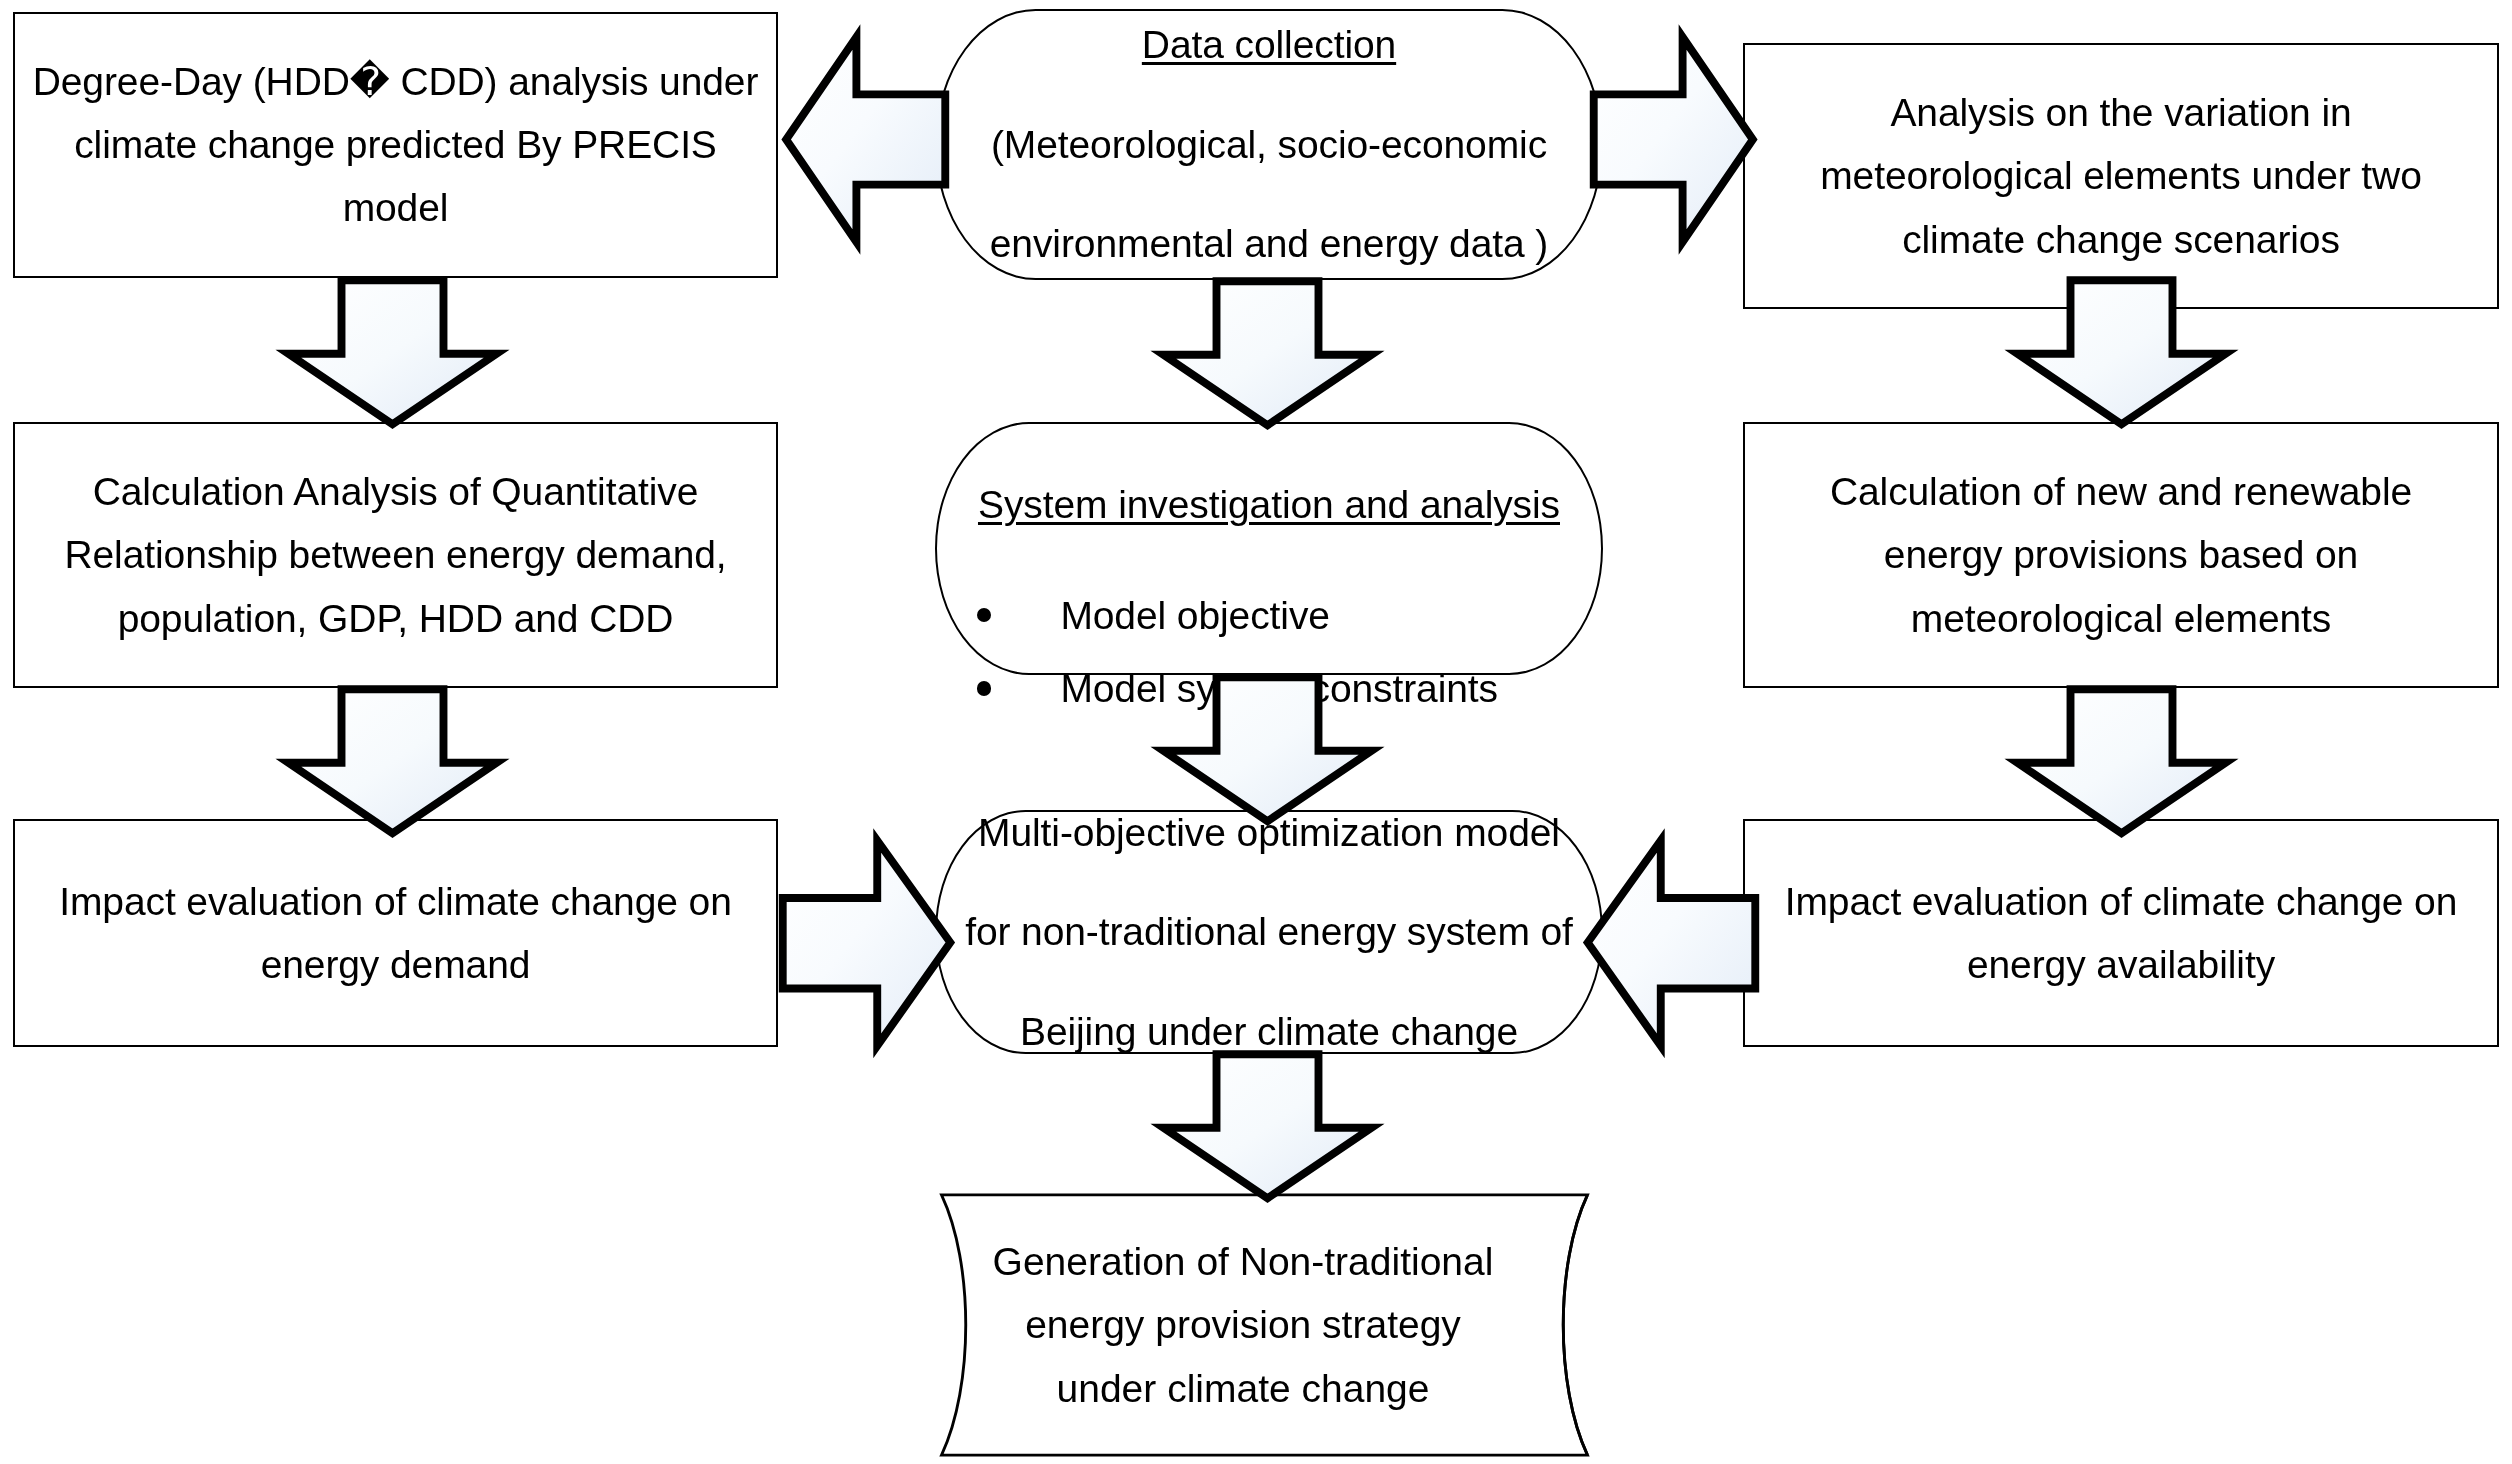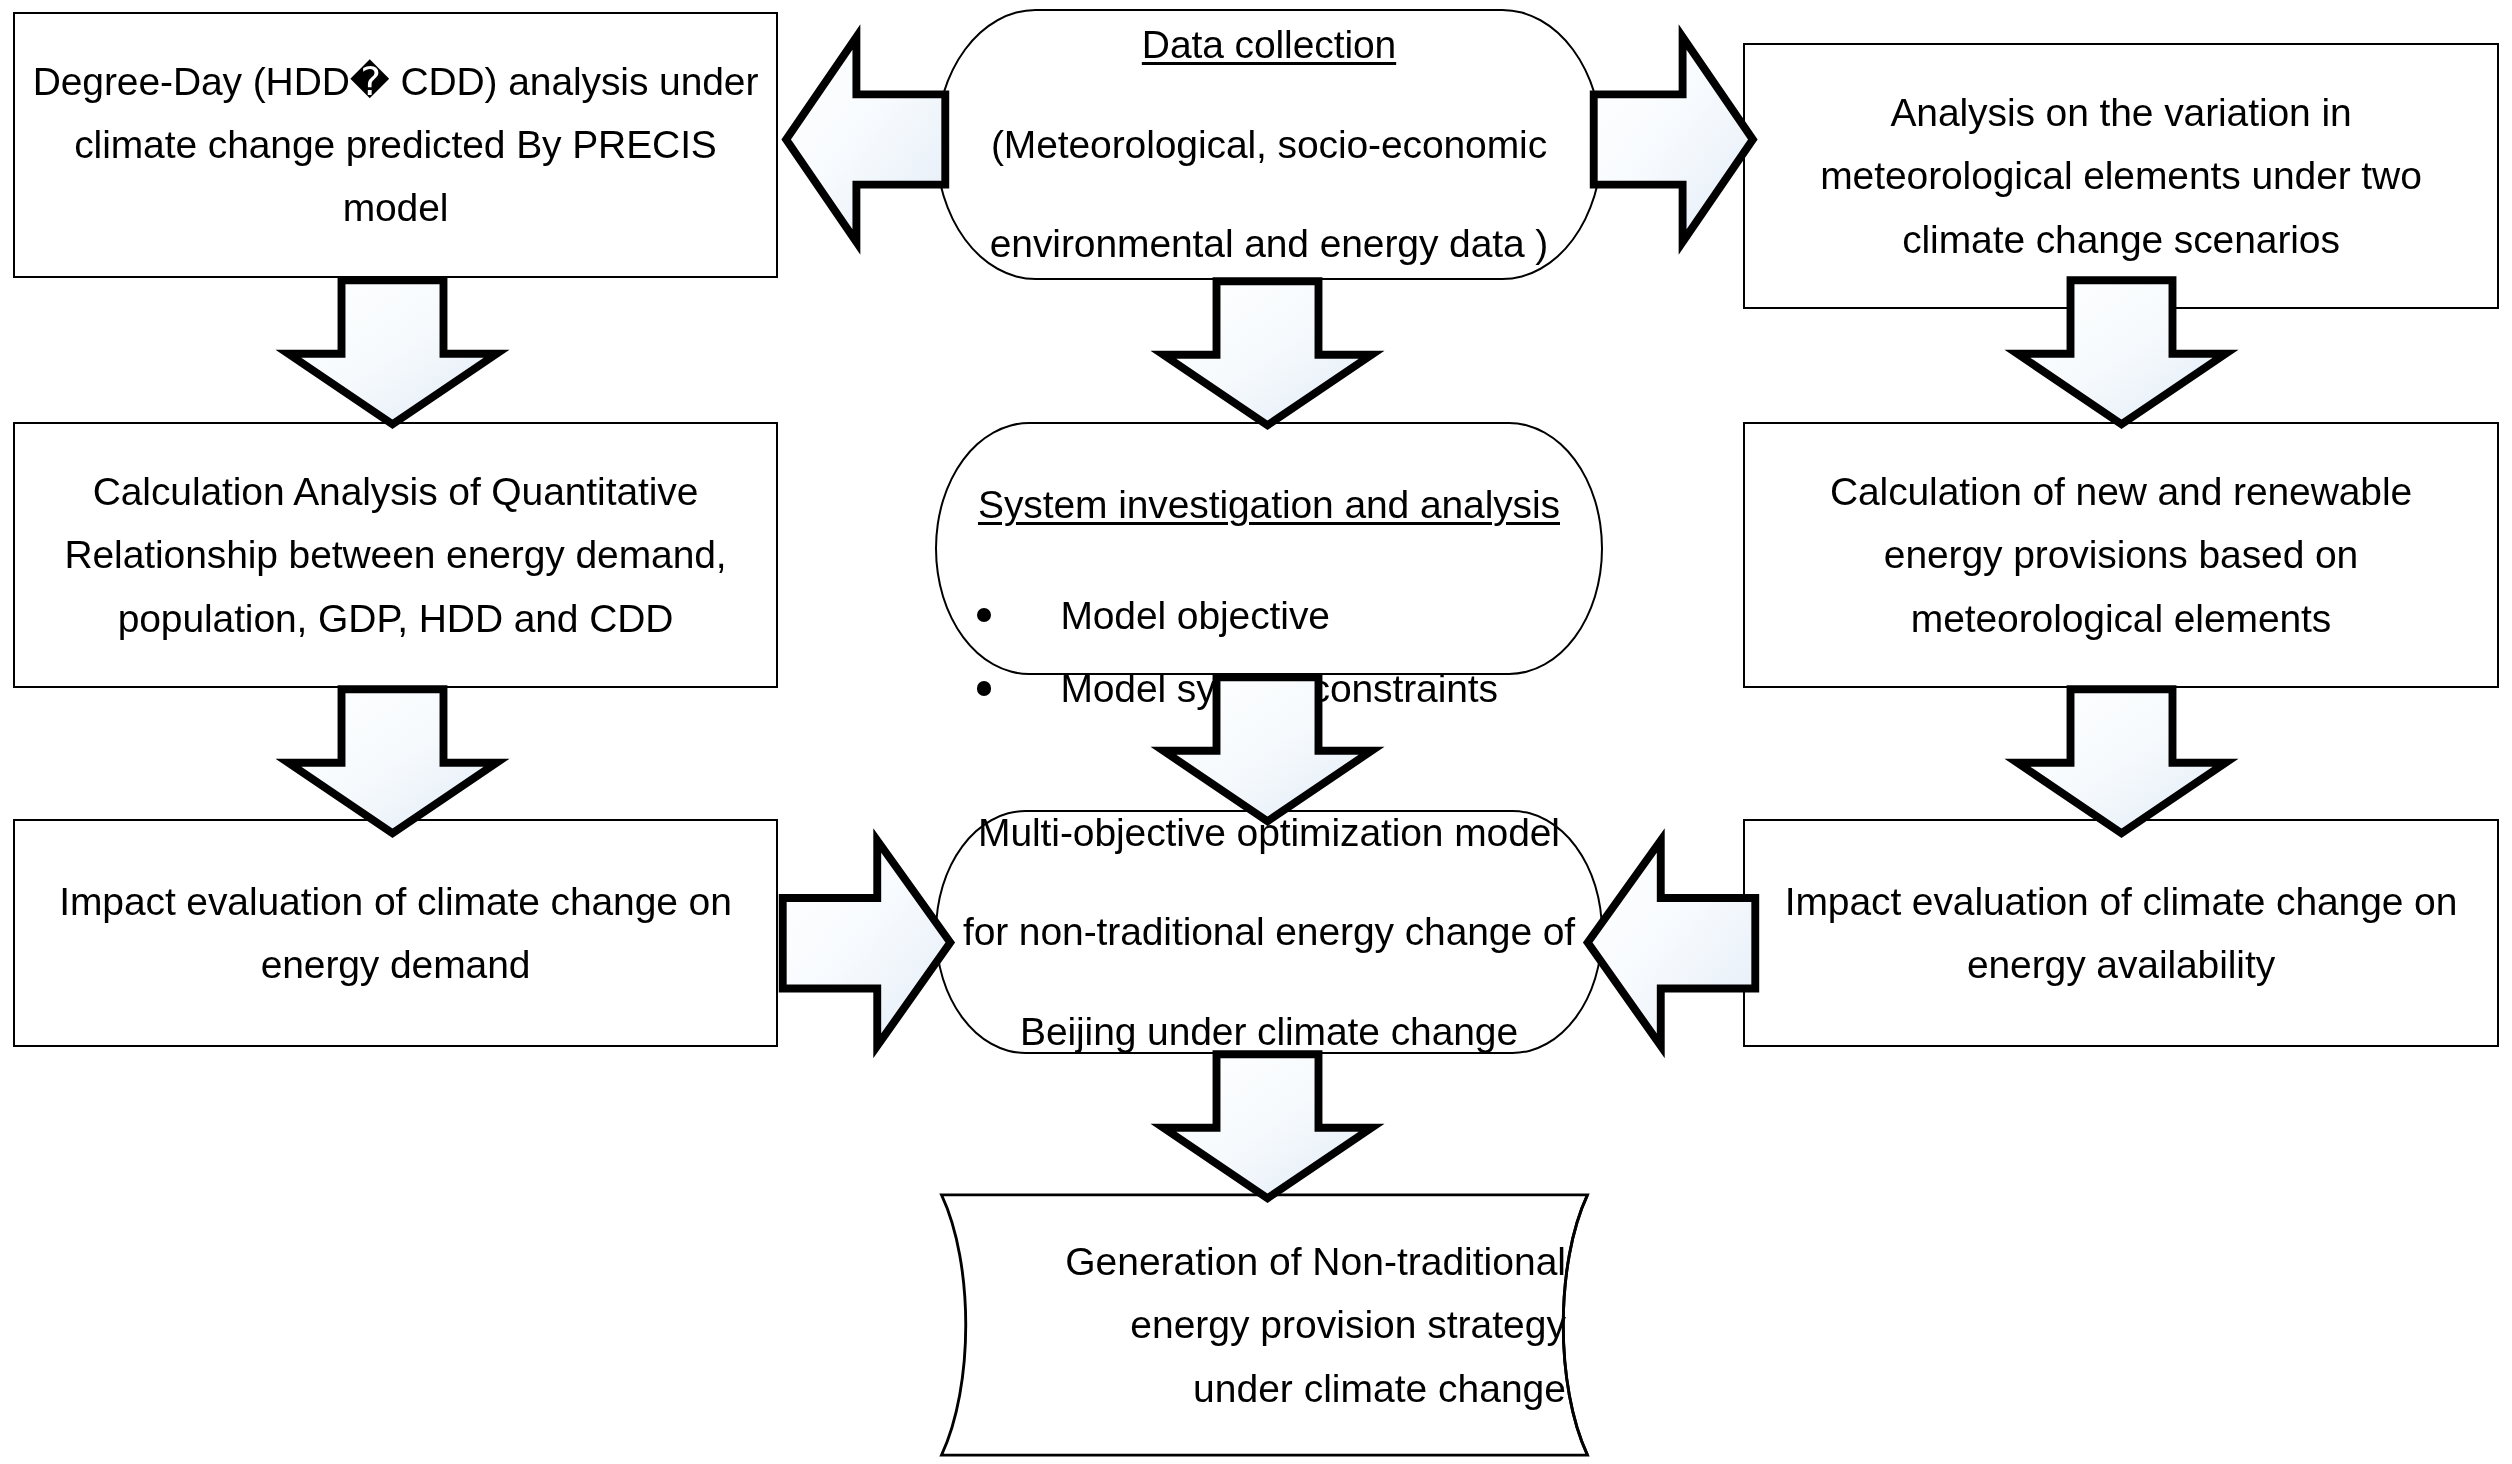--- a/index.html
+++ b/index.html
@@ -39,21 +39,21 @@
 
   
   .cylinder{
     position:absolute;
     box-sizing:border-box;
   }
   .cylinder .drum-svg{position:absolute;inset:0;width:100%;height:100%;}
   .cylinder .drum-text{
     position:absolute;inset:0;
     display:flex;flex-direction:column;
-    align-items:flex-end;justify-content:center;
+    align-items:center;justify-content:center;
     text-align:center;font-size:39px;line-height:1.62;
     padding-right:43px;box-sizing:border-box;
   }
 
   
   .bullets{
     width:100%;
     box-sizing:border-box;
     padding-left:40px;
     margin-top:4.3px;
@@ -141,21 +141,21 @@
   <span class="line">meteorological  elements</span>
 </div>
 
 <div class="node rect" style="left:13px;top:819px;width:765px;height:228px;">
   <span class="line">Impact evaluation of climate change on</span>
   <span class="line">energy demand</span>
 </div>
 
 <div class="node round" style="left:935px;top:810px;width:668px;height:244px;">
   <span class="line">Multi-objective optimization model</span>
-  <span class="line">for non-traditional energy change of</span>
+  <span class="line">for non-traditional energy system of</span>
   <span class="line">Beijing under climate change</span>
 </div>
 
 <div class="node rect" style="left:1743px;top:819px;width:756px;height:228px;">
   <span class="line">Impact evaluation of climate change on</span>
   <span class="line">energy availability</span>
 </div>
 
 <div class="cylinder" style="left:920px;top:1192px;width:689px;height:266px;">
   <svg class="drum-svg" viewBox="0 0 960 370" preserveAspectRatio="none">

